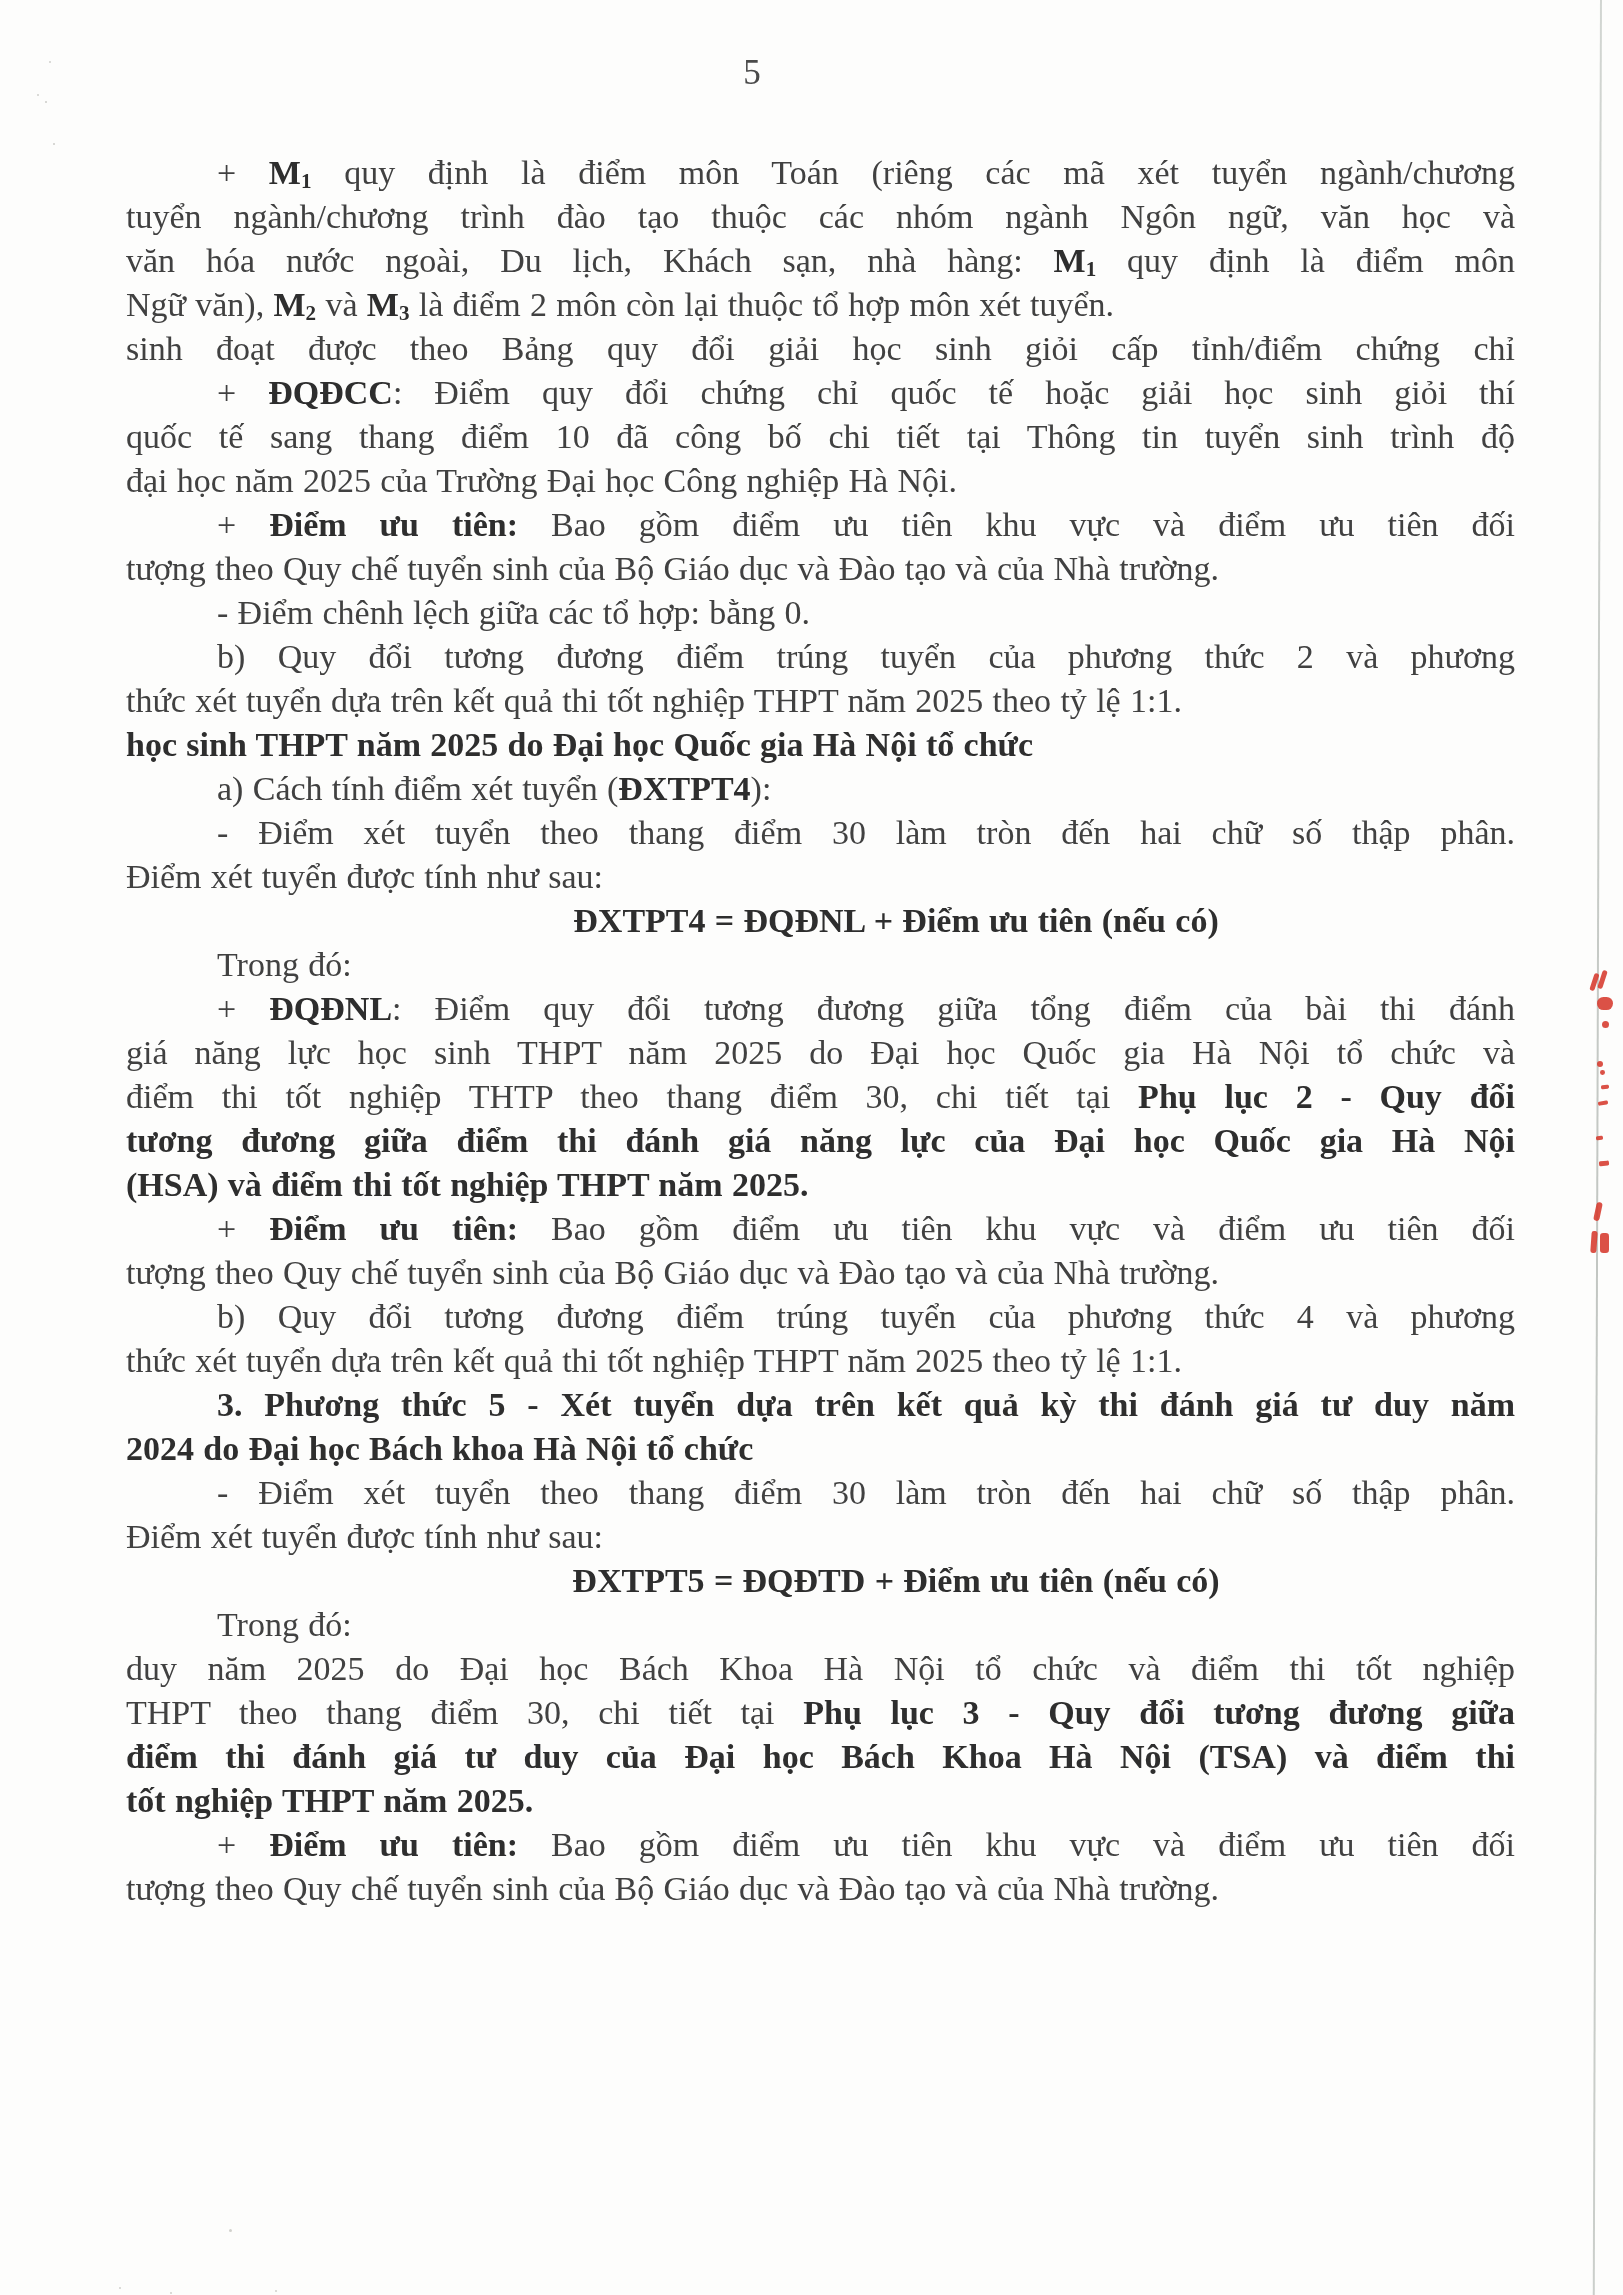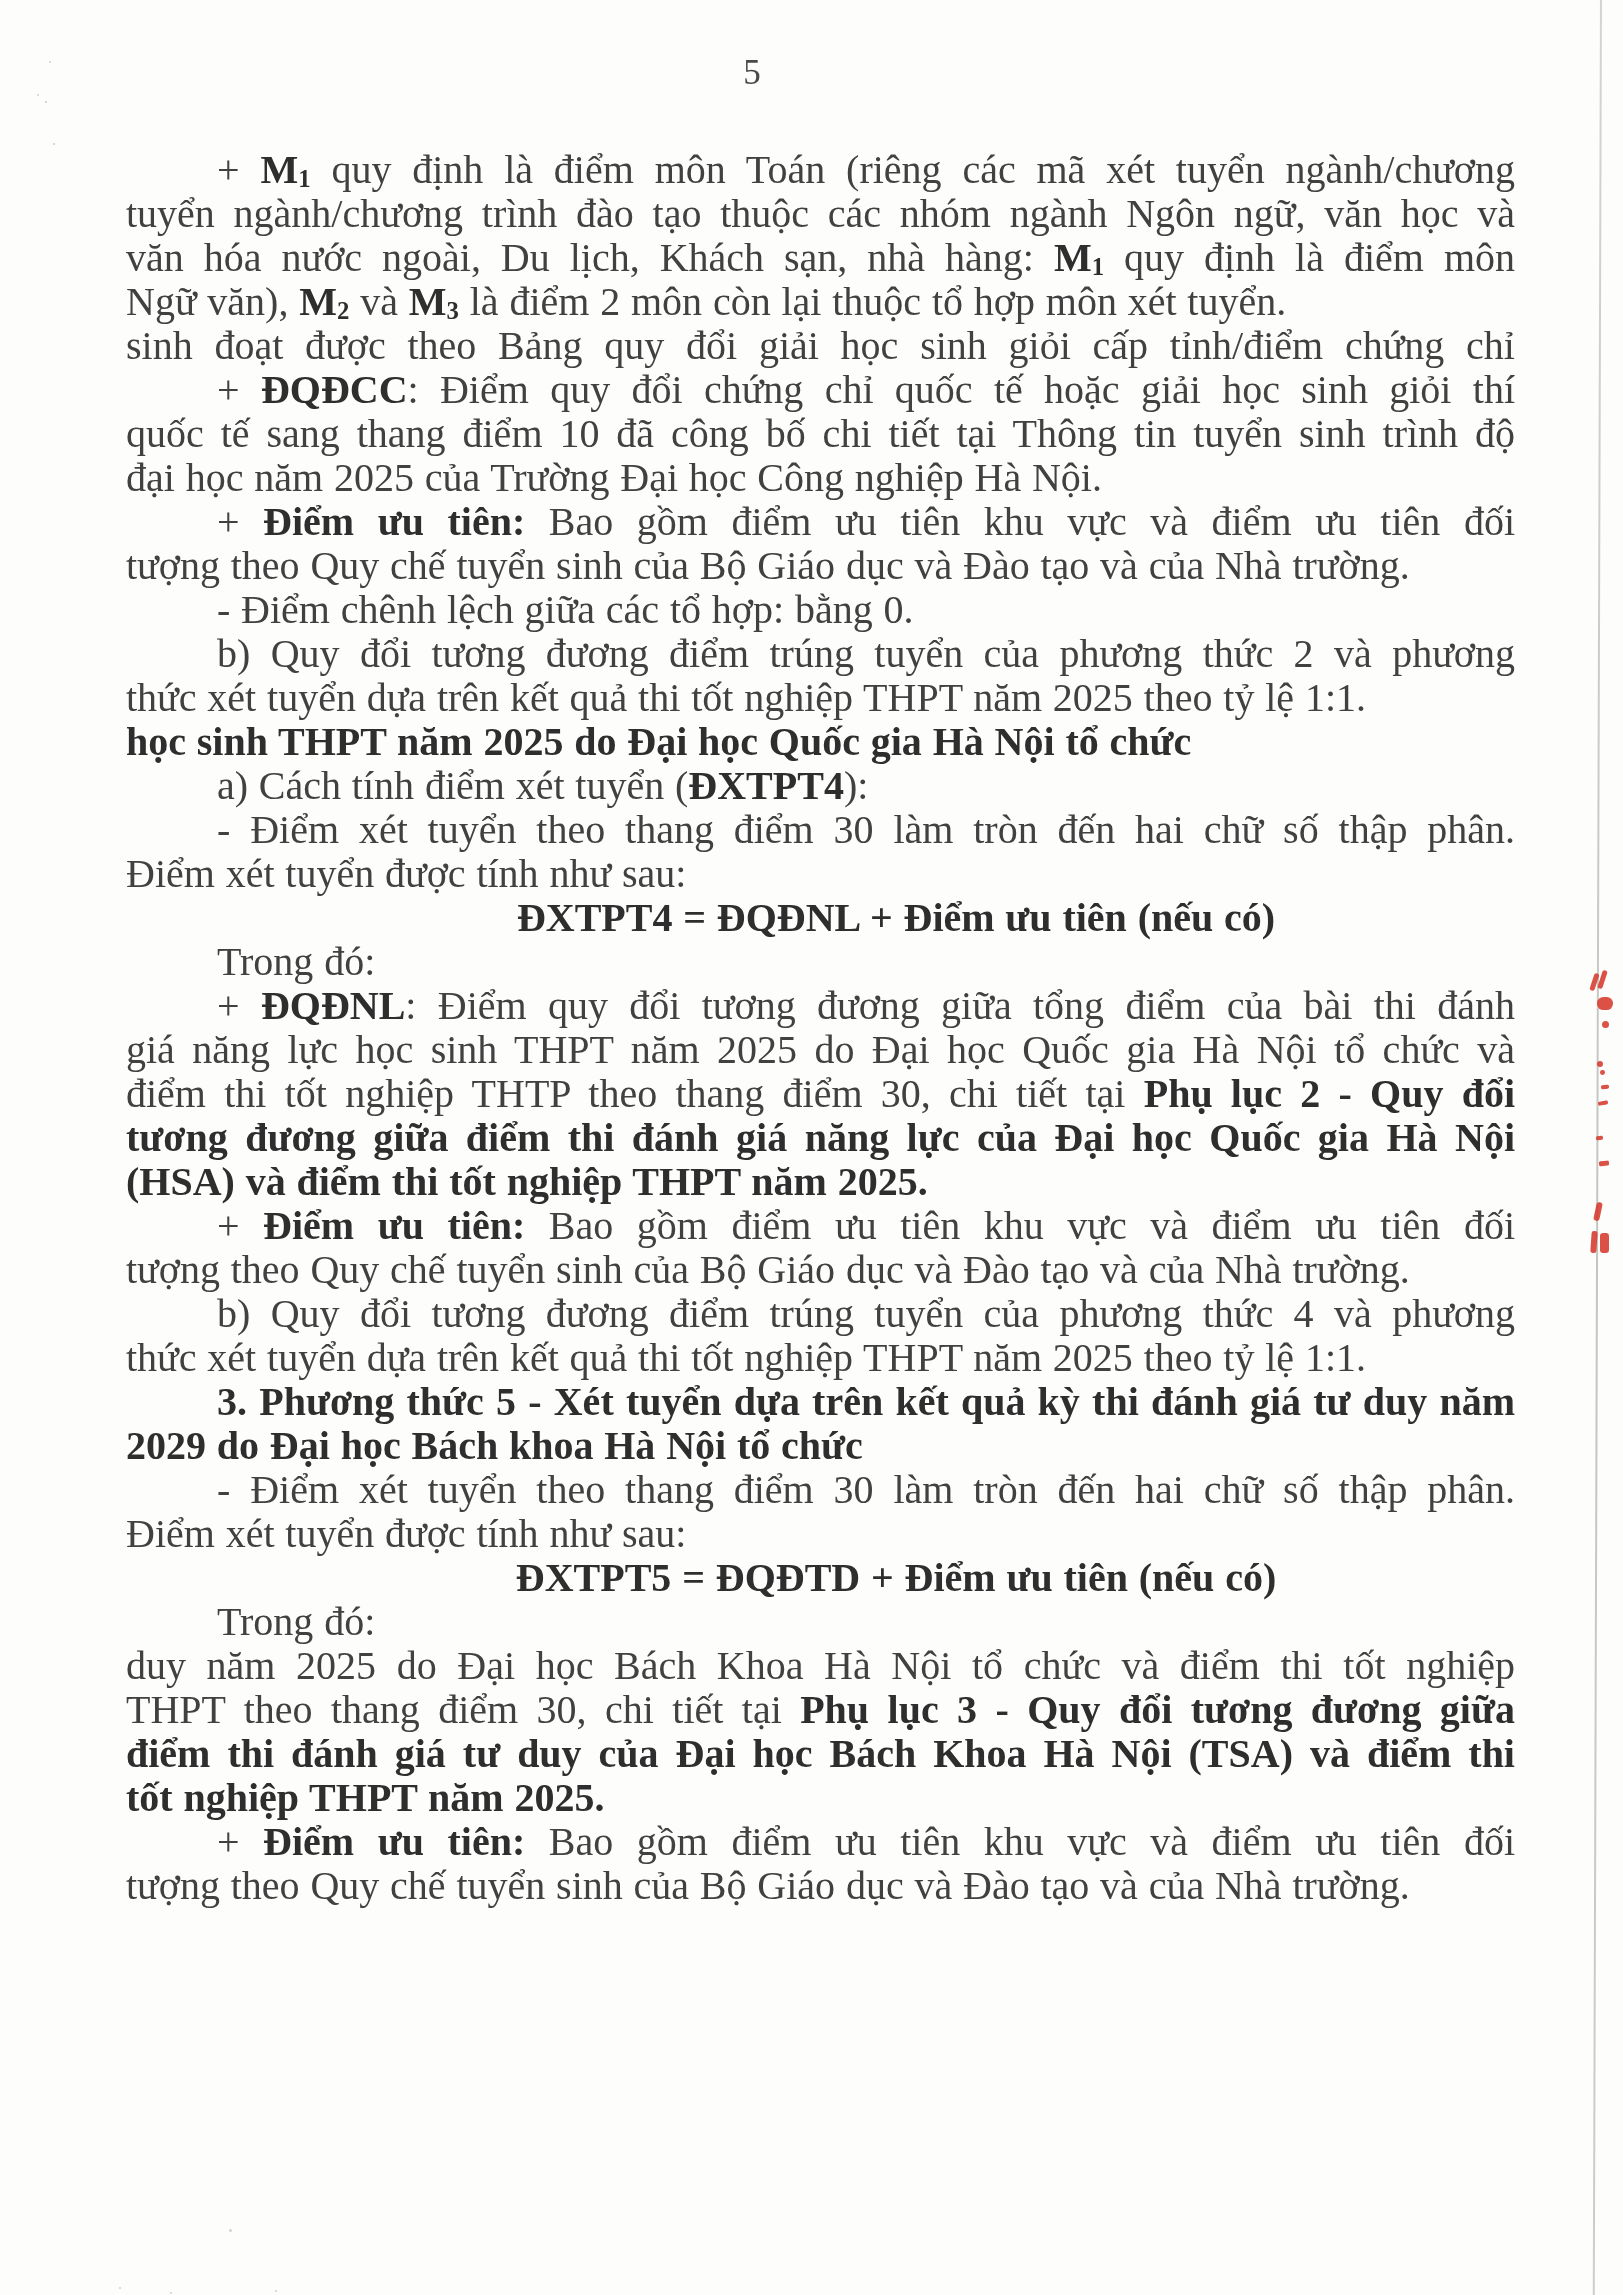--- a/index.html
+++ b/index.html
@@ -22,22 +22,22 @@
     position:absolute;top:53px;left:0;width:1505px;
     text-align:center;
   }
   .pageno{
     font-size:35px;color:#4a4a4a;letter-spacing:0.8px;
   }
   .text-body{
     position:absolute;left:126px;top:150px;width:1389px;
   }
   .line{
-    height:44px;line-height:39px;
-    font-size:40px;color:var(--ink);
+    height:44px;line-height:46px;
+    font-size:34px;color:var(--ink);
     text-align:justify;text-align-last:left;
     word-spacing:0.8px;
     white-space:normal;
   }
   .line.j{text-align-last:justify;}
   .line.i{padding-left:91px;}
   .line.c{
     text-align:right;text-align-last:center;
     padding-left:151px;
   }
@@ -88,21 +88,21 @@
       <div class="line i j"><span>+ </span><span class="b">ĐQĐNL</span><span>: Điểm quy đổi tương đương giữa tổng điểm của bài thi đánh</span></div>
       <div class="line j"><span>giá năng lực học sinh THPT năm 2025 do Đại học Quốc gia Hà Nội tổ chức và</span></div>
       <div class="line j"><span>điểm thi tốt nghiệp THTP theo thang điểm 30, chi tiết tại </span><span class="b">Phụ lục 2 - Quy đổi</span></div>
       <div class="line j"><span class="b">tương đương giữa điểm thi đánh giá năng lực của Đại học Quốc gia Hà Nội</span></div>
       <div class="line"><span class="b">(HSA) và điểm thi tốt nghiệp THPT năm 2025.</span></div>
       <div class="line i j"><span>+ </span><span class="b">Điểm ưu tiên:</span><span> Bao gồm điểm ưu tiên khu vực và điểm ưu tiên đối</span></div>
       <div class="line"><span>tượng theo Quy chế tuyển sinh của Bộ Giáo dục và Đào tạo và của Nhà trường.</span></div>
       <div class="line i j"><span>b) Quy đổi tương đương điểm trúng tuyển của phương thức 4 và phương</span></div>
       <div class="line"><span>thức xét tuyển dựa trên kết quả thi tốt nghiệp THPT năm 2025 theo tỷ lệ 1:1.</span></div>
       <div class="line i j"><span class="b">3. Phương thức 5 - Xét tuyển dựa trên kết quả kỳ thi đánh giá tư duy năm</span></div>
-      <div class="line"><span class="b">2029 do Đại học Bách khoa Hà Nội tổ chức</span></div>
+      <div class="line"><span class="b">2024 do Đại học Bách khoa Hà Nội tổ chức</span></div>
       <div class="line i j"><span>- Điểm xét tuyển theo thang điểm 30 làm tròn đến hai chữ số thập phân.</span></div>
       <div class="line"><span>Điểm xét tuyển được tính như sau:</span></div>
       <div class="line c"><span class="b">ĐXTPT5 = ĐQĐTD + Điểm ưu tiên (nếu có)</span></div>
       <div class="line i"><span>Trong đó:</span></div>
       <div class="line j"><span>duy năm 2025 do Đại học Bách Khoa Hà Nội tổ chức và điểm thi tốt nghiệp</span></div>
       <div class="line j"><span>THPT theo thang điểm 30, chi tiết tại </span><span class="b">Phụ lục 3 - Quy đổi tương đương giữa</span></div>
       <div class="line j"><span class="b">điểm thi đánh giá tư duy của Đại học Bách Khoa Hà Nội (TSA) và điểm thi</span></div>
       <div class="line"><span class="b">tốt nghiệp THPT năm 2025.</span></div>
       <div class="line i j"><span>+ </span><span class="b">Điểm ưu tiên:</span><span> Bao gồm điểm ưu tiên khu vực và điểm ưu tiên đối</span></div>
       <div class="line"><span>tượng theo Quy chế tuyển sinh của Bộ Giáo dục và Đào tạo và của Nhà trường.</span></div>

